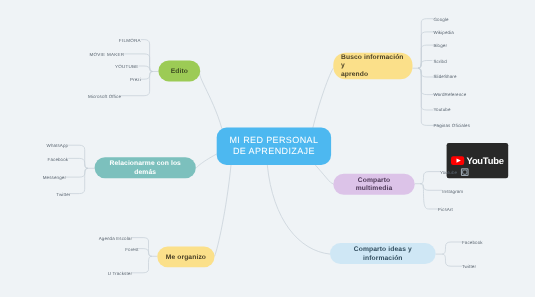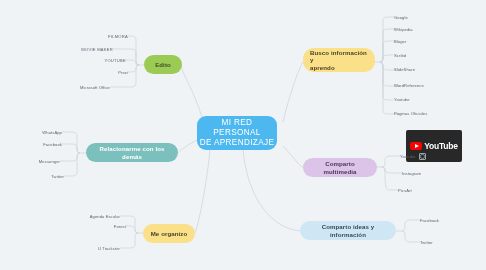--- a/index.html
+++ b/index.html
@@ -31,21 +31,21 @@
     position: absolute;
     box-sizing: border-box;
     display: flex;
     align-items: center;
     justify-content: center;
     text-align: center;
     line-height: 1.25;
     white-space: pre-line;
   }
   .root {
-    width: 80px;
+    width: 104px;
     height: 34px;
     left: 197px;
     top: 116px;
     background: #4db8f0;
     color: #ffffff;
     border-radius: 9px;
     font-size: 8.2px;
     letter-spacing: 0.35px;
     font-weight: 400;
   }

